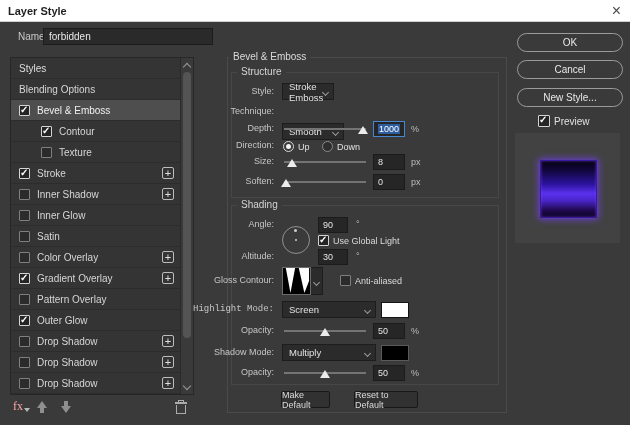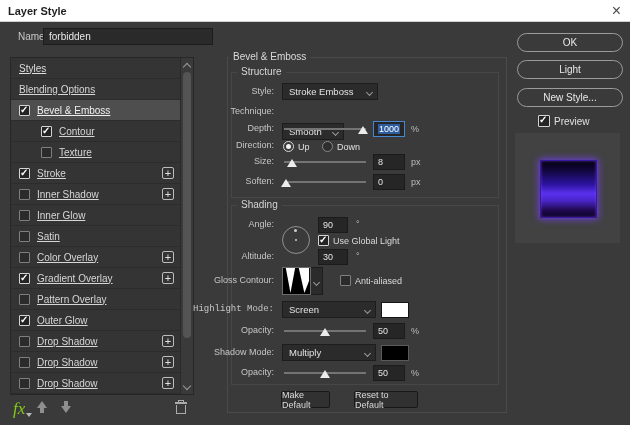--- a/index.html
+++ b/index.html
@@ -19,43 +19,43 @@
   
   .name-label{position:absolute;left:18px;top:9px;font-size:10px;color:#c8c8c8;}
   .name-input{position:absolute;left:43px;top:6px;width:170px;height:17px;background:#2a2a2a;
               border:1px solid #1c1c1c;box-sizing:border-box;color:#e8e8e8;font-size:10px;
               display:flex;align-items:center;padding-left:5px;}
   
   .sidebar{position:absolute;left:10px;top:35px;width:184px;height:338px;background:#343434;
            border:1px solid #272727;box-sizing:border-box;}
   .sb-list{position:absolute;left:0;top:0;right:13px;bottom:0;overflow:hidden;}
   .sb-row{height:21px;display:flex;align-items:center;border-bottom:1px solid #2c2c2c;
-          padding-left:8px;font-size:10px;color:#d6d6d6;position:relative;box-sizing:border-box;text-decoration:underline;}
+          padding-left:8px;font-size:10px;color:#d6d6d6;position:relative;box-sizing:border-box;}
   .sb-row.header{color:#dedede;}
   .sb-row.selected{background:#4e4e4e;color:#f0f0f0;}
   .sb-row.indent{padding-left:30px;}
   .sb-label{margin-left:0;}
   .cb{width:11px;height:11px;border:1px solid #7f7f7f;background:#2b2b2b;border-radius:1px;
       position:relative;flex:none;margin-right:7px;box-sizing:border-box;}
   .cb.checked{border-color:#d4d4d4;background:#242424;}
   .cb.checked::after{content:"\2713";position:absolute;left:0px;top:-2px;font-size:10px;
       font-weight:bold;color:#ffffff;}
   .plus{position:absolute;right:6px;top:4px;width:12px;height:12px;border:1px solid #bdbdbd;
         border-radius:2px;color:#e0e0e0;font-size:11px;line-height:10px;text-align:center;
         box-sizing:border-box;}
   .scrollbar{position:absolute;right:0;top:0;width:13px;height:336px;background:#3a3a3a;
              border-left:1px solid #2a2a2a;box-sizing:border-box;}
   .sthumb{position:absolute;left:2px;right:2px;top:14px;height:266px;background:#545454;border-radius:4px;}
   .chev{position:absolute;left:3px;width:5px;height:5px;border-right:1px solid #9a9a9a;
         border-bottom:1px solid #9a9a9a;}
   .chev.up{top:6px;transform:rotate(-135deg);}
   .chev.down{bottom:5px;transform:rotate(45deg);}
   
-  .fx{position:absolute;left:13px;top:377px;font-family:"Liberation Serif",serif;font-style:italic;
-      font-size:17px;color:#84cc16;}
+  .fx{position:absolute;left:13px;top:377px;font-family:"Liberation Serif",serif;
+      font-size:12px;color:#fca5a5;}
   .fx::after{content:"";position:absolute;right:-7px;bottom:2px;border-left:3px solid transparent;
       border-right:3px solid transparent;border-top:4px solid #b8b8b8;}
   .arrow{position:absolute;width:12px;height:13px;top:379px;}
   .arrow .head{width:0;height:0;border-left:5px solid transparent;border-right:5px solid transparent;margin:0 auto;}
   .arrow.up .head{border-bottom:7px solid #8f8f8f;}
   .arrow.down .head{border-top:7px solid #8f8f8f;}
   .arrow .stem{width:4px;height:5px;background:#8f8f8f;margin:0 auto;}
   .trash{position:absolute;left:175px;top:379px;width:12px;height:13px;}
   .trash .handle{position:absolute;top:-1px;left:3px;width:6px;height:3px;border:1px solid #ababab;
       border-bottom:none;box-sizing:border-box;}
@@ -231,21 +231,21 @@
       <div class="can"></div>
     </div>
 
     <div class="panel"></div>
     <span class="panel-title">Bevel &amp; Emboss</span>
 
     <div class="group" style="left:231px;top:50px;width:268px;height:126px;"></div>
     <span class="group-title" style="left:237px;top:44px;">Structure</span>
 
     <span class="lbl" style="top:64px;">Style:</span>
-    <div class="dd" style="left:282px;top:61px;width:96px;">
+    <div class="dd" style="left:282px;top:61px;width:52px;">
       <span>Stroke Emboss</span>
       <span class="ddc" style="top:6px;"></span>
     </div>
 
     <span class="lbl" style="top:84px;">Technique:</span>
     <div class="dd" style="left:282px;top:81px;width:62px;margin-top:20px;">
       <span>Smooth</span>
       <span class="ddc" style="top:6px;"></span>
     </div>
 
@@ -344,21 +344,21 @@
     </div>
     <div class="vinput" style="left:373px;top:343px;">
       <span>50</span>
     </div>
     <span class="unit" style="left:411px;top:346px;">%</span>
 
     <div class="pbtn" style="left:281px;top:369px;width:49px;">Make Default</div>
     <div class="pbtn" style="left:354px;top:369px;width:64px;">Reset to Default</div>
 
     <div class="pill" style="top:11px;">OK</div>
-    <div class="pill" style="top:38px;">Light</div>
+    <div class="pill" style="top:38px;">Cancel</div>
     <div class="pill" style="top:66px;">New Style...</div>
     <span class="cb checked" style="position:absolute;left:538px;top:93px;width:12px;height:12px;"></span>
     <span class="preview-label">Preview</span>
 
     <div class="thumbbox">
       <div class="psquare"></div>
     </div>
 
   </div>
 </div>

